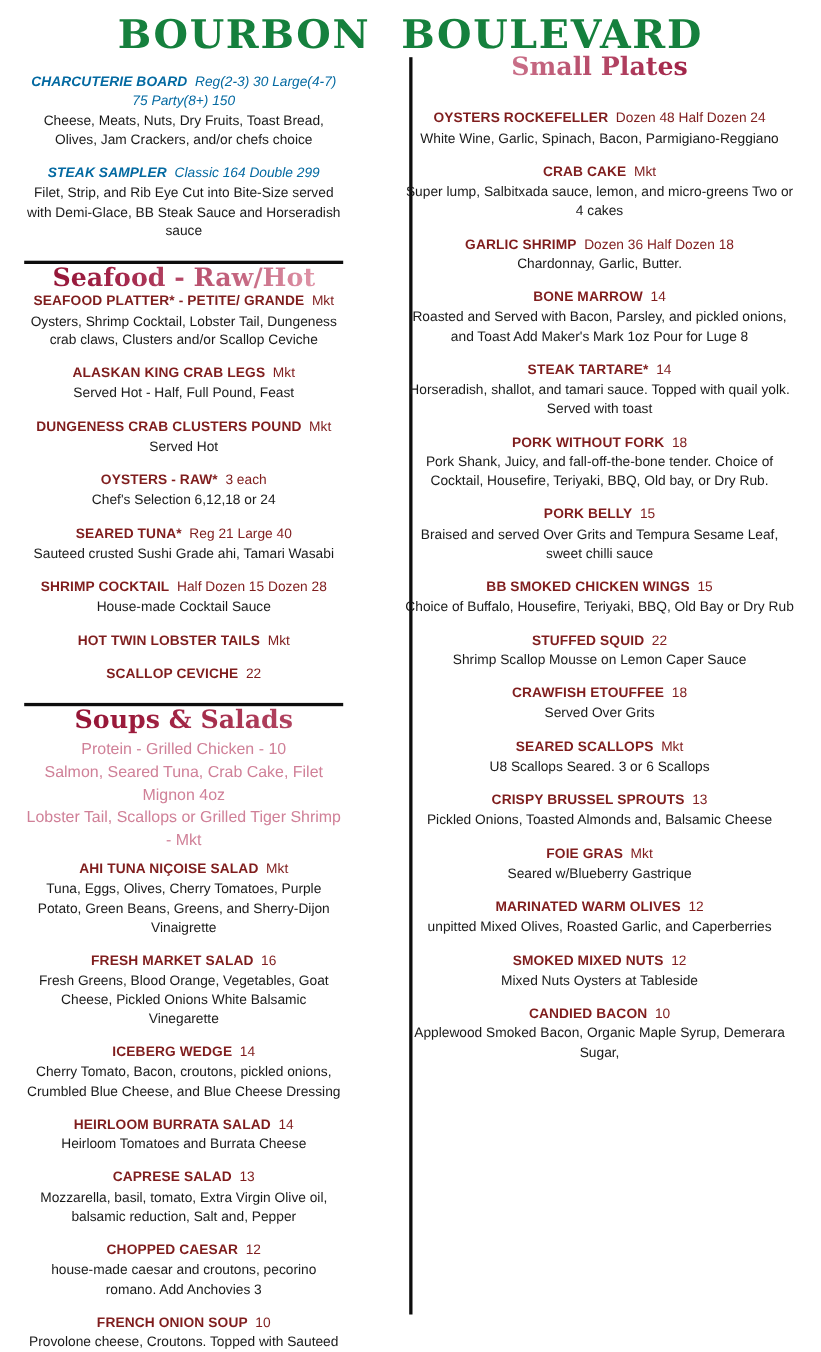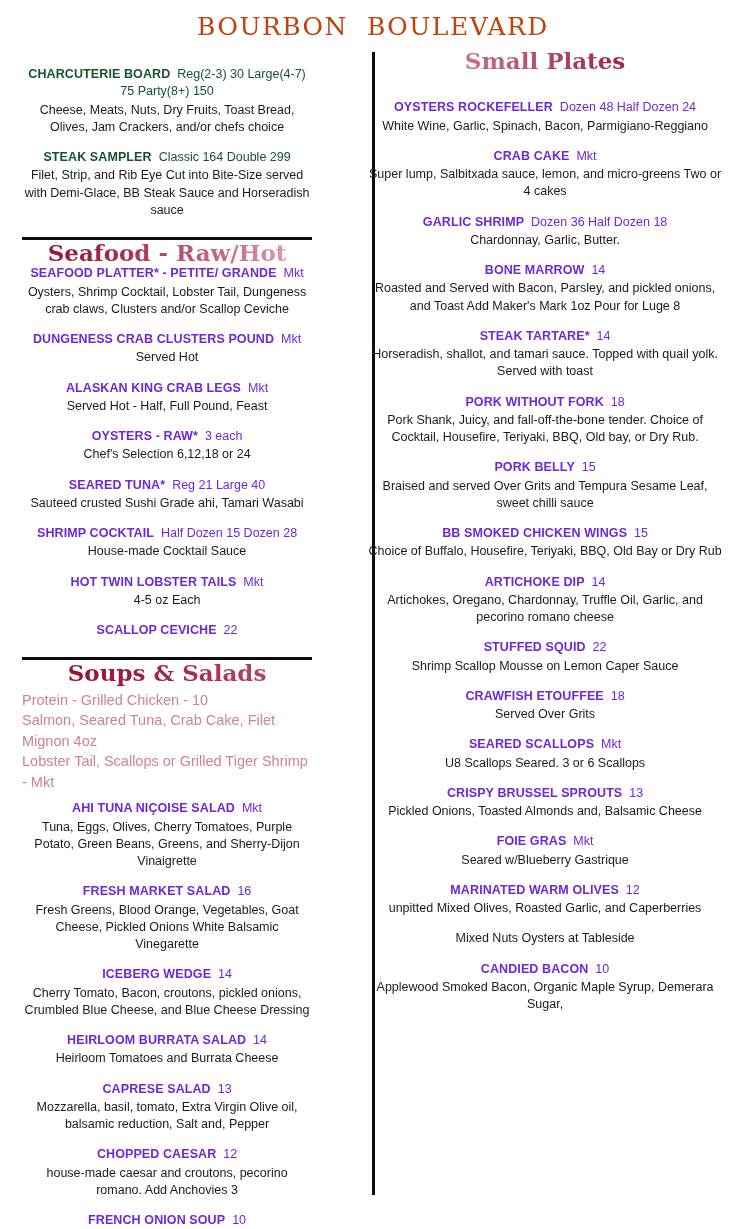--- a/index.html
+++ b/index.html
@@ -19,24 +19,24 @@
     box-sizing:border-box;
   }
 
   
   .masthead{
     text-align:center;
     padding-top:14px;
   }
   .brand{
     font-family:"DejaVu Serif", serif;
-    font-weight:normal;
-    font-size:25px;
+    font-weight:bold;
+    font-size:36px;
     letter-spacing:1.5px;
-    color:#c2410c;
+    color:#15803d;
     line-height:1;
     white-space:pre;
   }
 
   
   .columns{
     position:absolute;
     top:48px;
     left:0;
     width:746px;
@@ -102,35 +102,36 @@
   .item{
     text-align:center;
     margin-top:13px;
   }
   .item:first-child{margin-top:0;}
   .item-title{
     font-size:12.5px;
     font-weight:bold;
     letter-spacing:0.1px;
     line-height:1.38;
-    color:#6d28d9;
-  }
-  .item-title.accent{color:#14532d;}
+    color:#7f1d1d;
+  }
+  .item-title.accent{color:#0369a1;font-style:italic;}
   .item-price{
     font-weight:normal;
     letter-spacing:0;
   }
   .item-desc{
     font-size:12.5px;
     line-height:1.38;
     color:#1a1a1a;
     margin-top:1px;
   }
 
   .protein{
+    text-align:center;
     font-size:14.5px;
     line-height:1.42;
     color:#d08098;
     margin-top:4px;
     margin-bottom:8px;
     white-space:pre-line;
   }
   .spacer-md{height:18px;}
   .spacer-lg{height:26px;}
 </style>
@@ -166,42 +167,41 @@
       <hr class="hrule">
 
       <div class="section-head rev">Seafood - Raw/Hot</div>
 
       <div id="left-seafood">
           <div class="item">
             <div class="item-title">SEAFOOD PLATTER* - PETITE/ GRANDE<span class="item-price">&nbsp;&nbsp;Mkt</span></div>
             <div class="item-desc">Oysters, Shrimp Cocktail, Lobster Tail, Dungeness crab claws, Clusters and/or Scallop Ceviche</div>
           </div>
           <div class="item">
+            <div class="item-title">ALASKAN KING CRAB LEGS<span class="item-price">&nbsp;&nbsp;Mkt</span></div>
+            <div class="item-desc">Served Hot - Half, Full Pound, Feast</div>
+          </div>
+          <div class="item">
             <div class="item-title">DUNGENESS CRAB CLUSTERS POUND<span class="item-price">&nbsp;&nbsp;Mkt</span></div>
             <div class="item-desc">Served Hot</div>
           </div>
           <div class="item">
-            <div class="item-title">ALASKAN KING CRAB LEGS<span class="item-price">&nbsp;&nbsp;Mkt</span></div>
-            <div class="item-desc">Served Hot - Half, Full Pound, Feast</div>
-          </div>
-          <div class="item">
             <div class="item-title">OYSTERS - RAW*<span class="item-price">&nbsp;&nbsp;3 each</span></div>
             <div class="item-desc">Chef's Selection 6,12,18 or 24</div>
           </div>
           <div class="item">
             <div class="item-title">SEARED TUNA*<span class="item-price">&nbsp;&nbsp;Reg 21  Large 40</span></div>
             <div class="item-desc">Sauteed crusted Sushi Grade ahi, Tamari Wasabi</div>
           </div>
           <div class="item">
             <div class="item-title">SHRIMP COCKTAIL<span class="item-price">&nbsp;&nbsp;Half Dozen 15  Dozen 28</span></div>
             <div class="item-desc">House-made Cocktail Sauce</div>
           </div>
           <div class="item">
             <div class="item-title">HOT TWIN LOBSTER TAILS<span class="item-price">&nbsp;&nbsp;Mkt</span></div>
-            <div class="item-desc">4-5 oz Each</div>
           </div>
           <div class="item">
             <div class="item-title">SCALLOP CEVICHE<span class="item-price">&nbsp;&nbsp;22</span></div>
           </div>
         </div>
 
       <div class="spacer-md"></div>
       <hr class="hrule">
 
       <div class="section-head plain">Soups &amp; Salads</div>
@@ -276,24 +276,20 @@
           </div>
           <div class="item">
             <div class="item-title">PORK BELLY<span class="item-price">&nbsp;&nbsp;15</span></div>
             <div class="item-desc">Braised and served Over Grits and Tempura Sesame Leaf, sweet chilli sauce</div>
           </div>
           <div class="item">
             <div class="item-title">BB SMOKED CHICKEN WINGS<span class="item-price">&nbsp;&nbsp;15</span></div>
             <div class="item-desc">Choice of Buffalo, Housefire, Teriyaki, BBQ, Old Bay or Dry Rub</div>
           </div>
           <div class="item">
-            <div class="item-title">ARTICHOKE DIP<span class="item-price">&nbsp;&nbsp;14</span></div>
-            <div class="item-desc">Artichokes, Oregano, Chardonnay, Truffle Oil, Garlic, and pecorino romano cheese</div>
-          </div>
-          <div class="item">
             <div class="item-title">STUFFED SQUID<span class="item-price">&nbsp;&nbsp;22</span></div>
             <div class="item-desc">Shrimp Scallop Mousse on Lemon Caper Sauce</div>
           </div>
           <div class="item">
             <div class="item-title">CRAWFISH ETOUFFEE<span class="item-price">&nbsp;&nbsp;18</span></div>
             <div class="item-desc">Served Over Grits</div>
           </div>
           <div class="item">
             <div class="item-title">SEARED SCALLOPS<span class="item-price">&nbsp;&nbsp;Mkt</span></div>
             <div class="item-desc">U8 Scallops Seared. 3 or 6 Scallops</div>
@@ -304,20 +300,21 @@
           </div>
           <div class="item">
             <div class="item-title">FOIE GRAS<span class="item-price">&nbsp;&nbsp;Mkt</span></div>
             <div class="item-desc">Seared w/Blueberry Gastrique</div>
           </div>
           <div class="item">
             <div class="item-title">MARINATED WARM OLIVES<span class="item-price">&nbsp;&nbsp;12</span></div>
             <div class="item-desc">unpitted Mixed Olives, Roasted Garlic, and Caperberries</div>
           </div>
           <div class="item">
+            <div class="item-title">SMOKED MIXED NUTS<span class="item-price">&nbsp;&nbsp;12</span></div>
             <div class="item-desc">Mixed Nuts Oysters at Tableside</div>
           </div>
           <div class="item">
             <div class="item-title">CANDIED BACON<span class="item-price">&nbsp;&nbsp;10</span></div>
             <div class="item-desc">Applewood Smoked Bacon, Organic Maple Syrup, Demerara Sugar,</div>
           </div>
         </div>
 
     </div>
 

